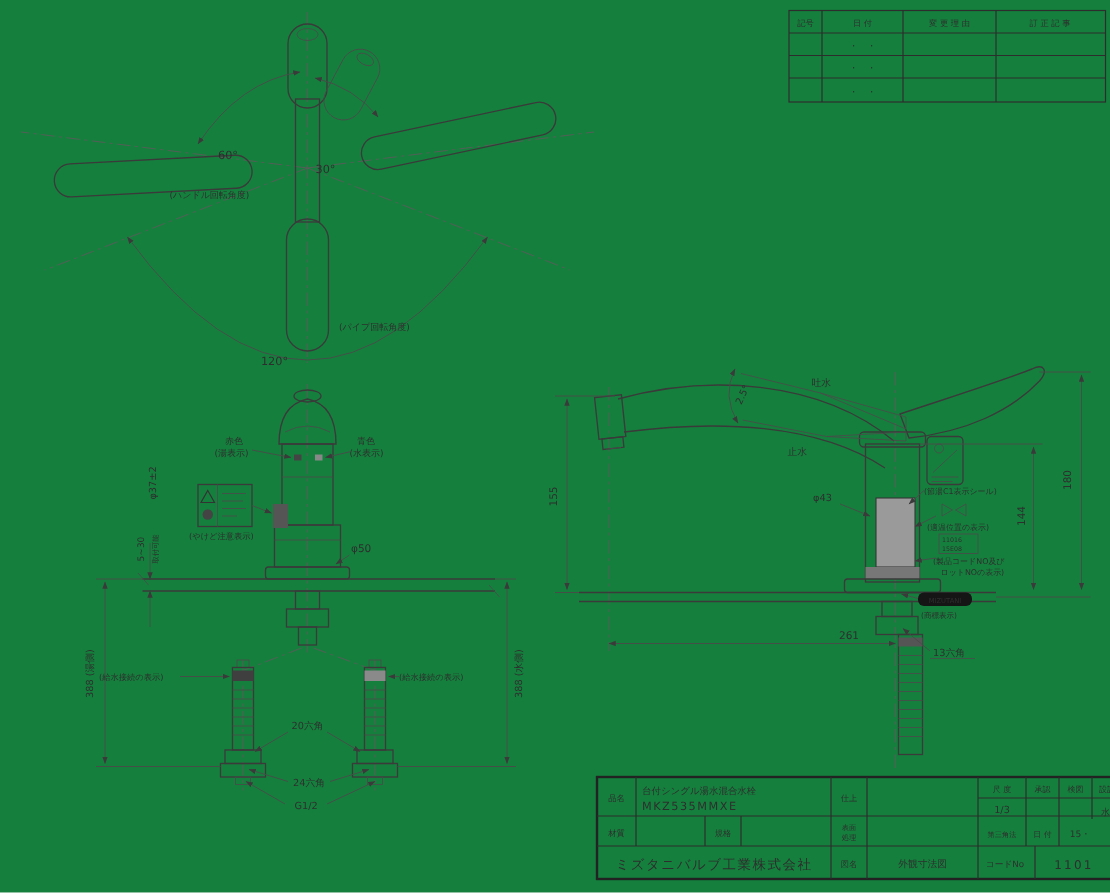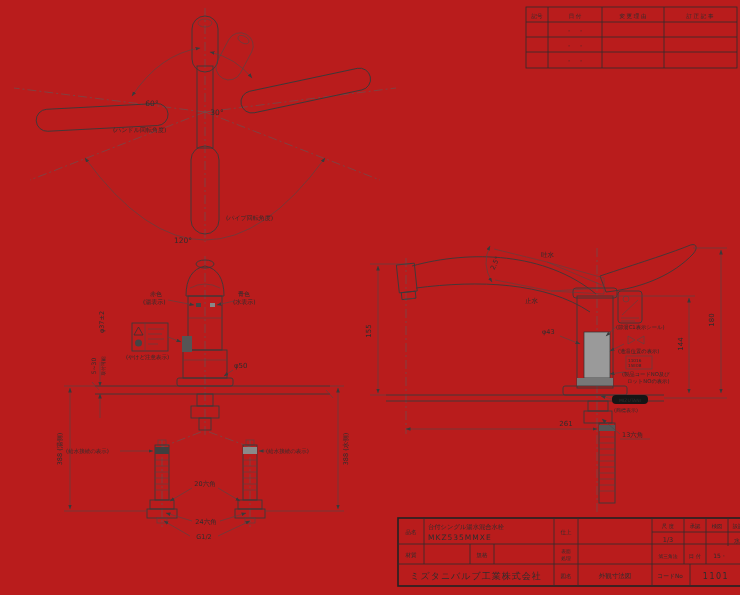--- a/index.html
+++ b/index.html
@@ -1,16 +1,16 @@
 <!DOCTYPE html>
 <html><head>
 <meta charset="utf-8">
 <style>
   html,body{margin:0;padding:0;background:#f6f6f4;}
-  #page{position:relative;width:740px;height:595px;background:#b91c1c;overflow:hidden;
+  #page{position:relative;width:740px;height:595px;background:#15803d;overflow:hidden;
         font-family:"DejaVu Sans",sans-serif;}
   svg{position:absolute;left:0;top:0;}
   svg text{fill:#2e2e2e;font-family:"DejaVu Sans",sans-serif;}
   .ln{stroke:#3a3a3a;stroke-width:0.9;fill:none;}
   .lt{stroke:#4a4a4a;stroke-width:0.55;fill:none;}
   .cl{stroke:#5a5a5a;stroke-width:0.6;fill:none;stroke-dasharray:9 3 2 3;}
   .dim{stroke:#4a4a4a;stroke-width:0.6;fill:none;}
   .hv{stroke:#222;stroke-width:1.6;fill:none;}
   .tbl{stroke:#2d2d2d;stroke-width:0.8;fill:none;}
 </style>

